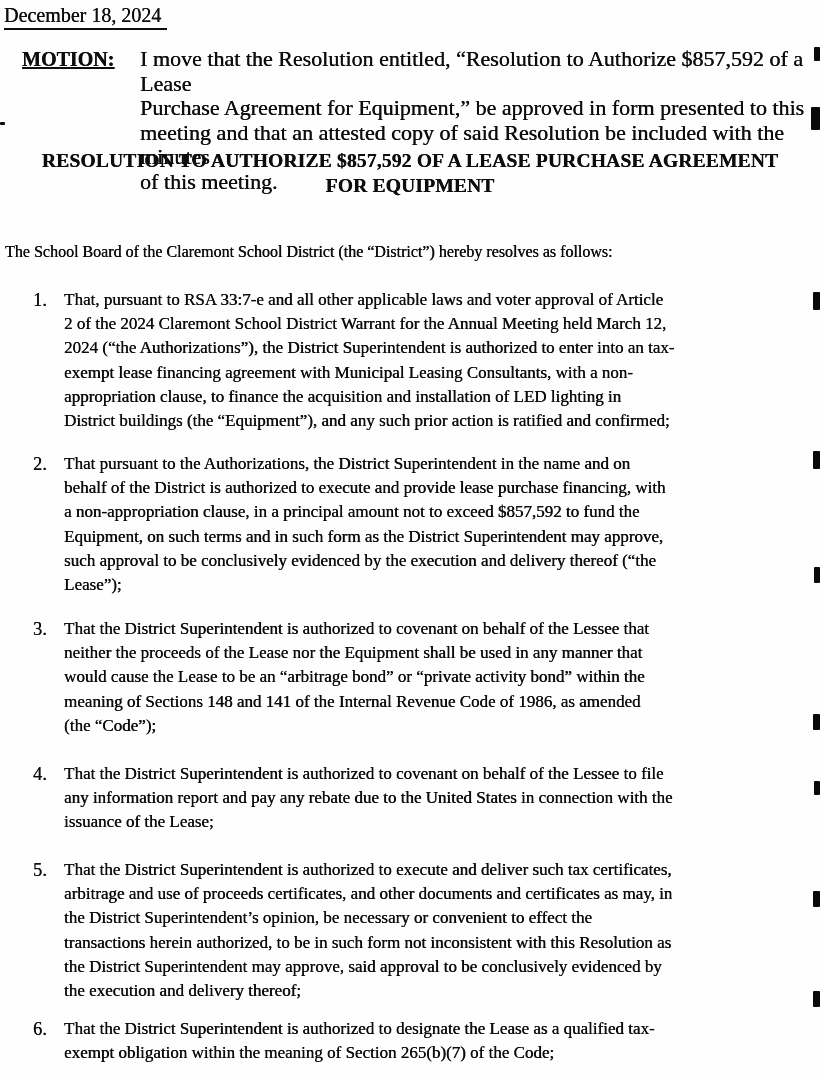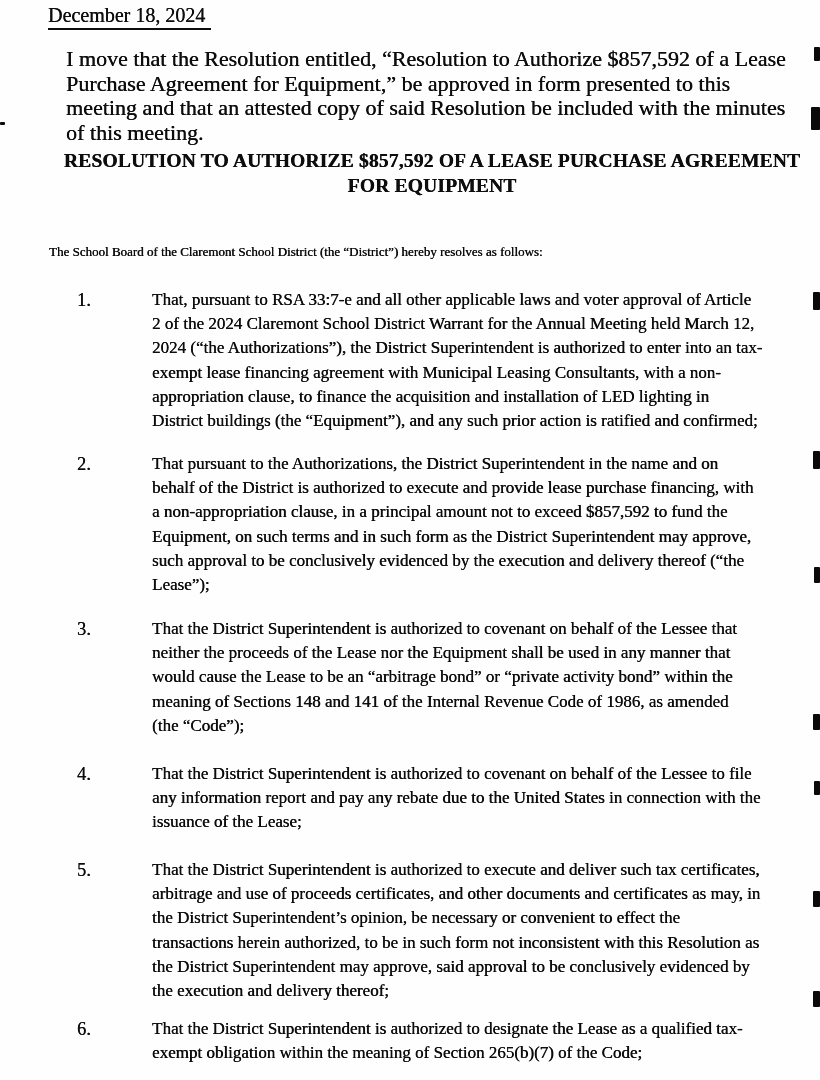--- a/index.html
+++ b/index.html
@@ -9,21 +9,21 @@
     font-family:"Liberation Serif","DejaVu Serif",serif;
     color:#0d0d0d;
     overflow:hidden;
   }
   .page{
     position:relative;
     width:820px;height:1080px;
     background:#fefefe;
   }
   
-  .ink{ text-shadow:0.35px 0 0 currentColor;margin-left:44px; }
+  .ink{ text-shadow:0.35px 0 0 currentColor; }
 
   .date{
     position:absolute;top:2px;left:4px;
     font-size:20px;line-height:26px;
     border-bottom:2px solid #0d0d0d;
     padding-right:6px;
   }
   .motion-row{
     position:absolute;top:47px;left:22px;right:2px;
     display:flex;
@@ -40,21 +40,21 @@
   }
   .res-title{
     position:absolute;top:148px;left:0;right:0;
     text-align:center;
     font-weight:bold;font-size:19.5px;line-height:25px;
     white-space:pre-line;
     letter-spacing:0.2px;
   }
   .intro{
     position:absolute;top:240px;left:5px;right:2px;
-    font-size:13px;line-height:24px;
+    font-size:16px;line-height:24px;
   }
   .item{
     position:absolute;left:33px;right:2px;
     display:flex;
   }
   .item-number{
     flex:0 0 31px;
     font-size:18.3px;line-height:24.2px;
   }
   .item-text{
@@ -81,20 +81,21 @@
   .a-l1{left:0;top:122px;width:5px;height:3px;}
 </style>
 </head>
 <body>
 
 <div class="page">
 
   <div class="date ink">December 18, 2024</div>
 
   <div class="motion-row">
+    <span class="motion-label ink">MOTION:</span>
     <div class="motion-text ink">I move that the Resolution entitled, “Resolution to Authorize $857,592 of a Lease
 Purchase Agreement for Equipment,” be approved in form presented to this
 meeting and that an attested copy of said Resolution be included with the minutes
 of this meeting.</div>
   </div>
 
   <div class="res-title ink">RESOLUTION TO AUTHORIZE $857,592 OF A LEASE PURCHASE AGREEMENT
 FOR EQUIPMENT</div>
 
   <div class="intro ink">The School Board of the Claremont School District (the “District”) hereby resolves as follows:</div>

